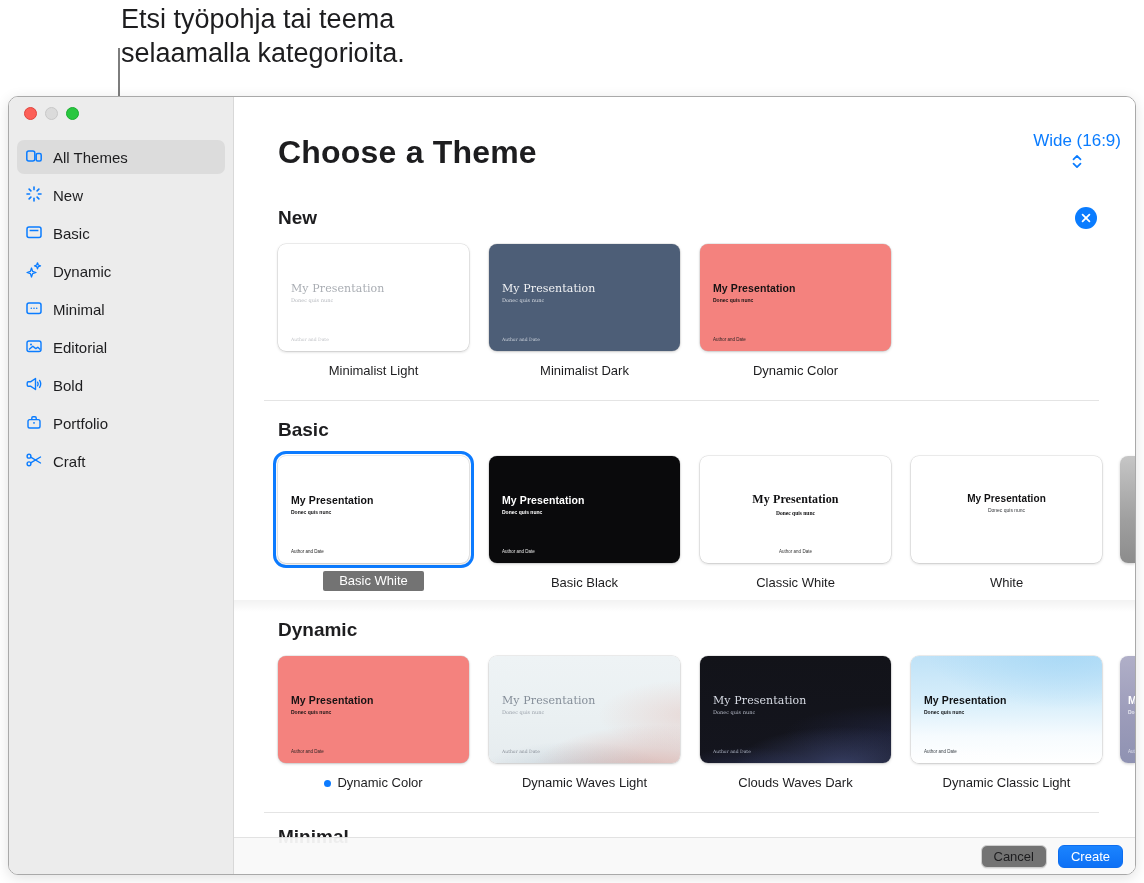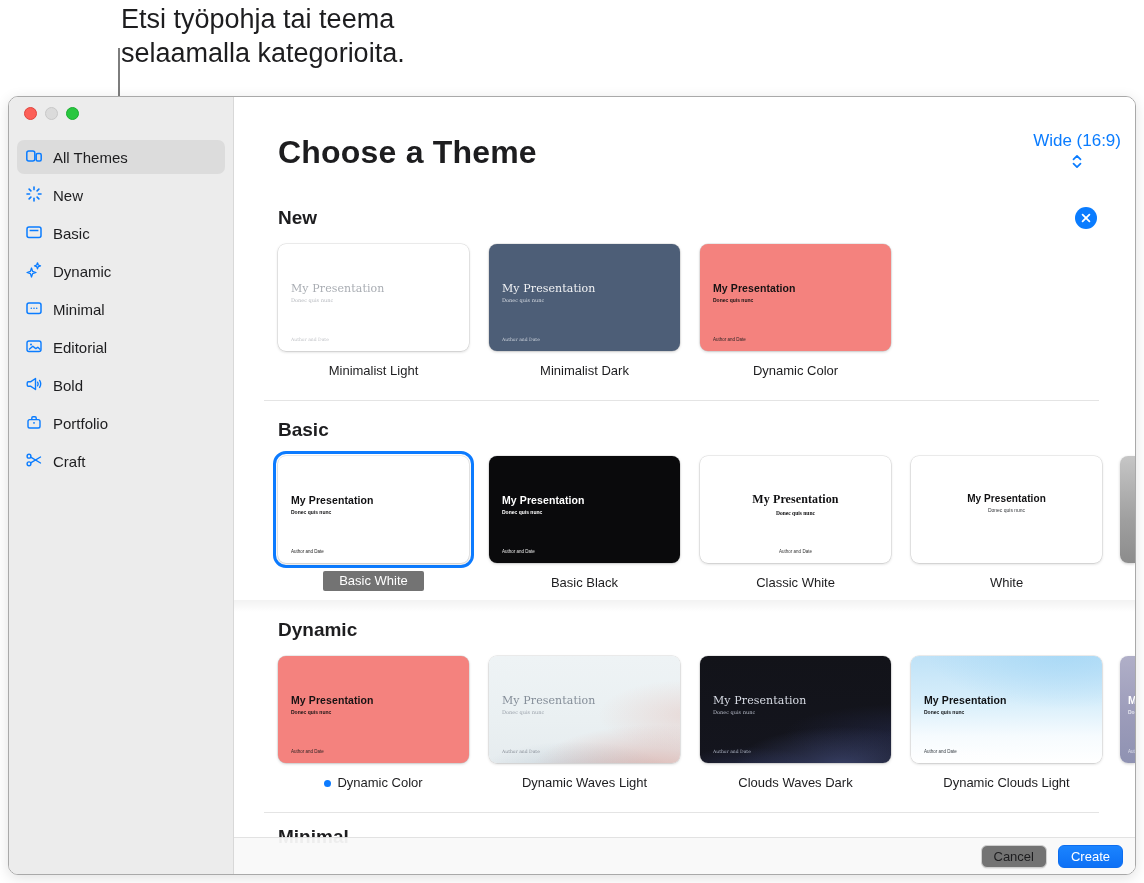--- a/index.html
+++ b/index.html
@@ -433,21 +433,21 @@
         </div>
         <div class="thumb">
           <div class="ring">
               <div class="card t-clouds-light">
             <div class="c-title">My Presentation</div>
             <div class="c-sub">Donec quis nunc</div>
             <div class="c-author">Author and Date</div>
           </div>
             </div>
           <div class="card-label">
-              <span>Dynamic Clouds Light</span>
+              <span>Dynamic Classic Light</span>
             </div>
         </div>
         <div class="partial p-purple">
           <div class="c-title">My Presentation</div>
           <div class="c-sub">Donec quis nunc</div>
           <div class="c-author">Author and Date</div>
         </div>
       </div>
     </div>
 

